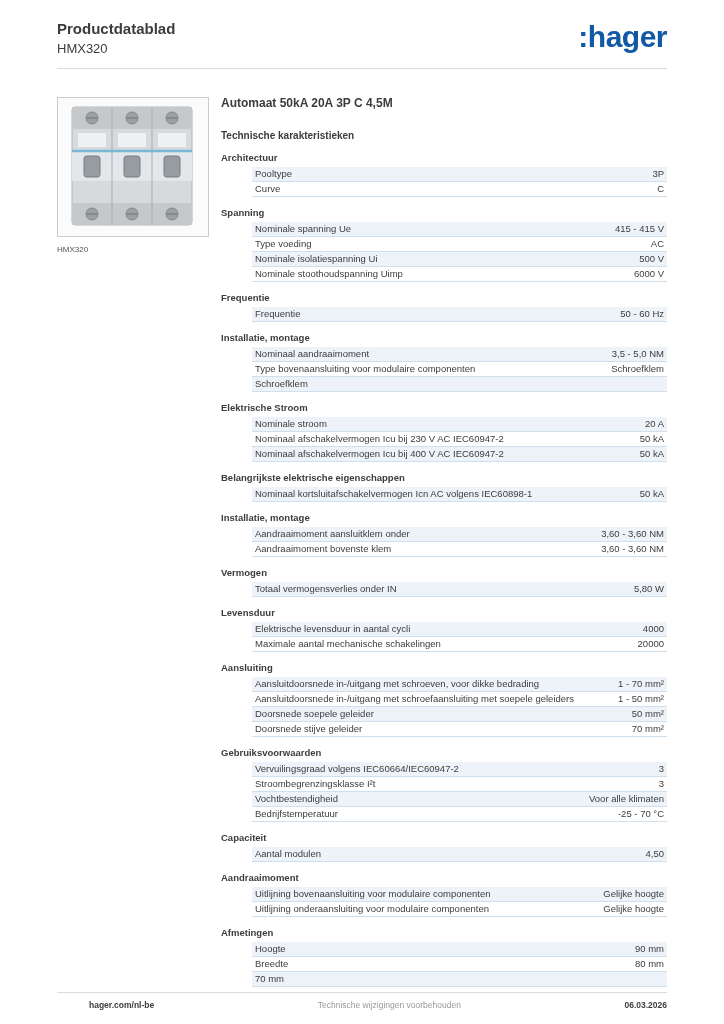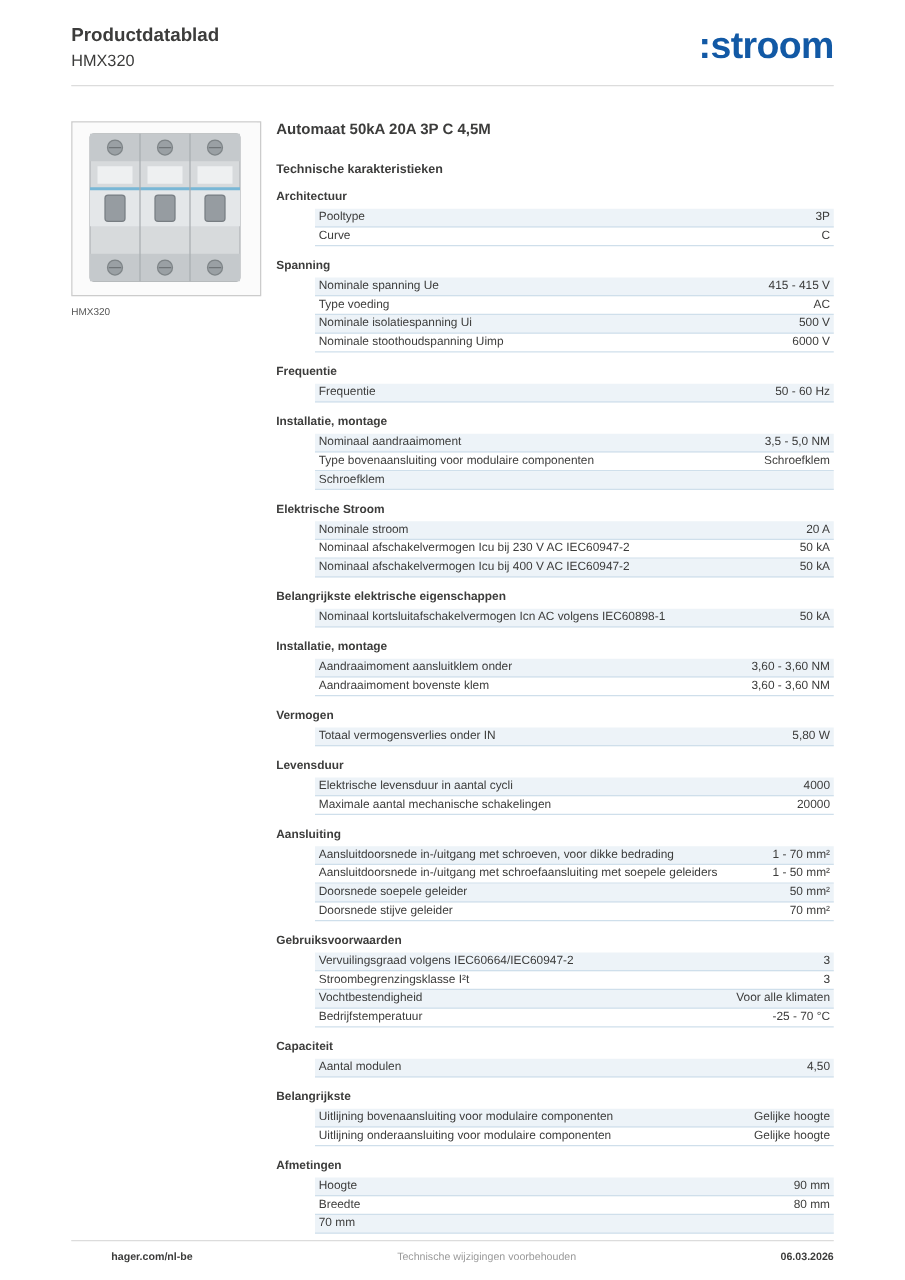--- a/index.html
+++ b/index.html
@@ -64,21 +64,21 @@
 </head>
 <body>
 
 <div class="page">
 
   <div class="header">
     <div>
       <div class="header-title">Productdatablad</div>
       <div class="header-sub">HMX320</div>
     </div>
-    <div class="logo">:stroom</div>
+    <div class="logo">:hager</div>
   </div>
 
   <div class="content">
 
     <div class="left-col">
       <div class="img-box">
         <svg width="148" height="136" viewBox="0 0 148 136">
           <rect x="0" y="0" width="148" height="136" fill="#fbfbfb"></rect>
 
           <rect x="14" y="9" width="120" height="118" rx="3" fill="#d7dadc" stroke="#b0b4b7"></rect>
@@ -316,21 +316,21 @@
     <div class="section-heading">Capaciteit</div>
     <div class="rows">
   <div class="spec-row">
     <span class="spec-label">Aantal modulen</span>
     <span class="spec-value">4,50</span>
   </div>
 </div>
   </div>
 
   <div class="section">
-    <div class="section-heading">Belangrijkste</div>
+    <div class="section-heading">Aandraaimoment</div>
     <div class="rows">
   <div class="spec-row">
     <span class="spec-label">Uitlijning bovenaansluiting voor modulaire componenten</span>
     <span class="spec-value">Gelijke hoogte</span>
   </div>
 
   <div class="spec-row">
     <span class="spec-label">Uitlijning onderaansluiting voor modulaire componenten</span>
     <span class="spec-value">Gelijke hoogte</span>
   </div>

